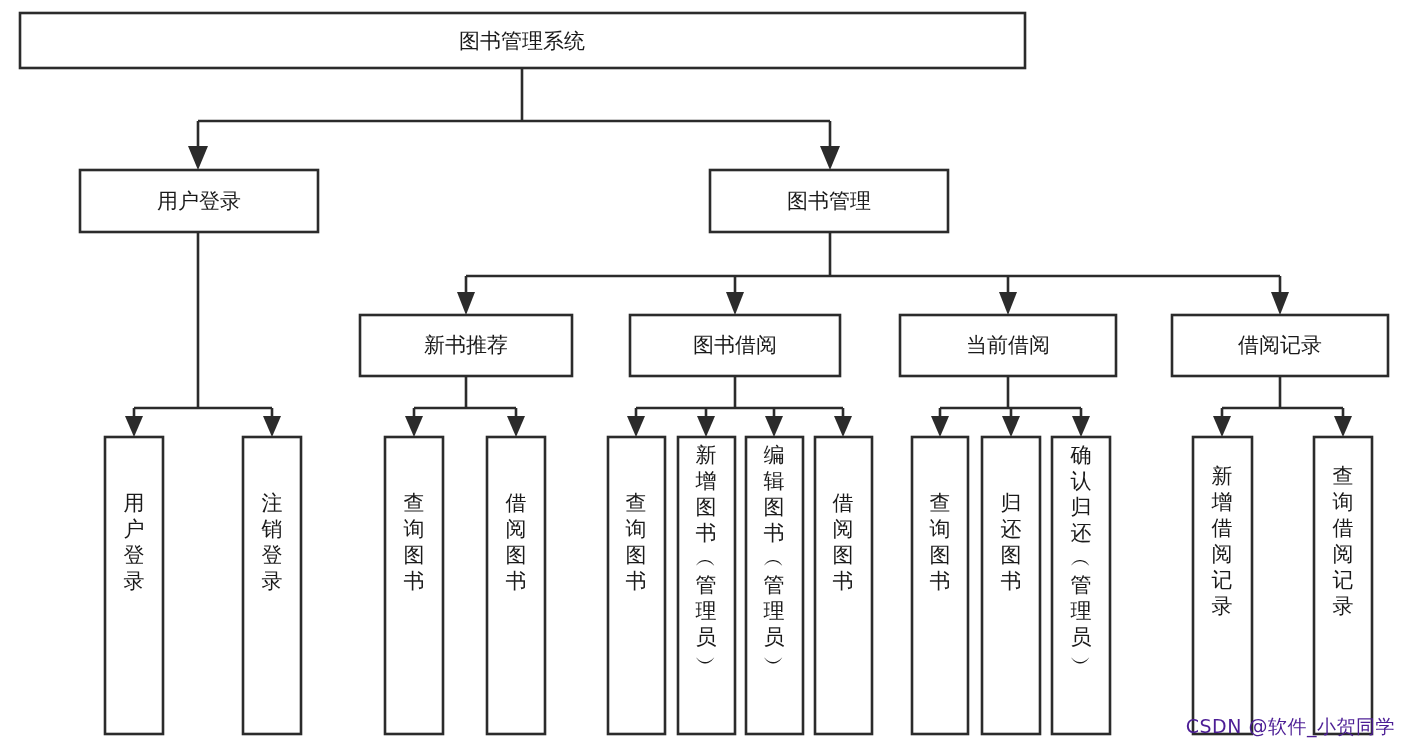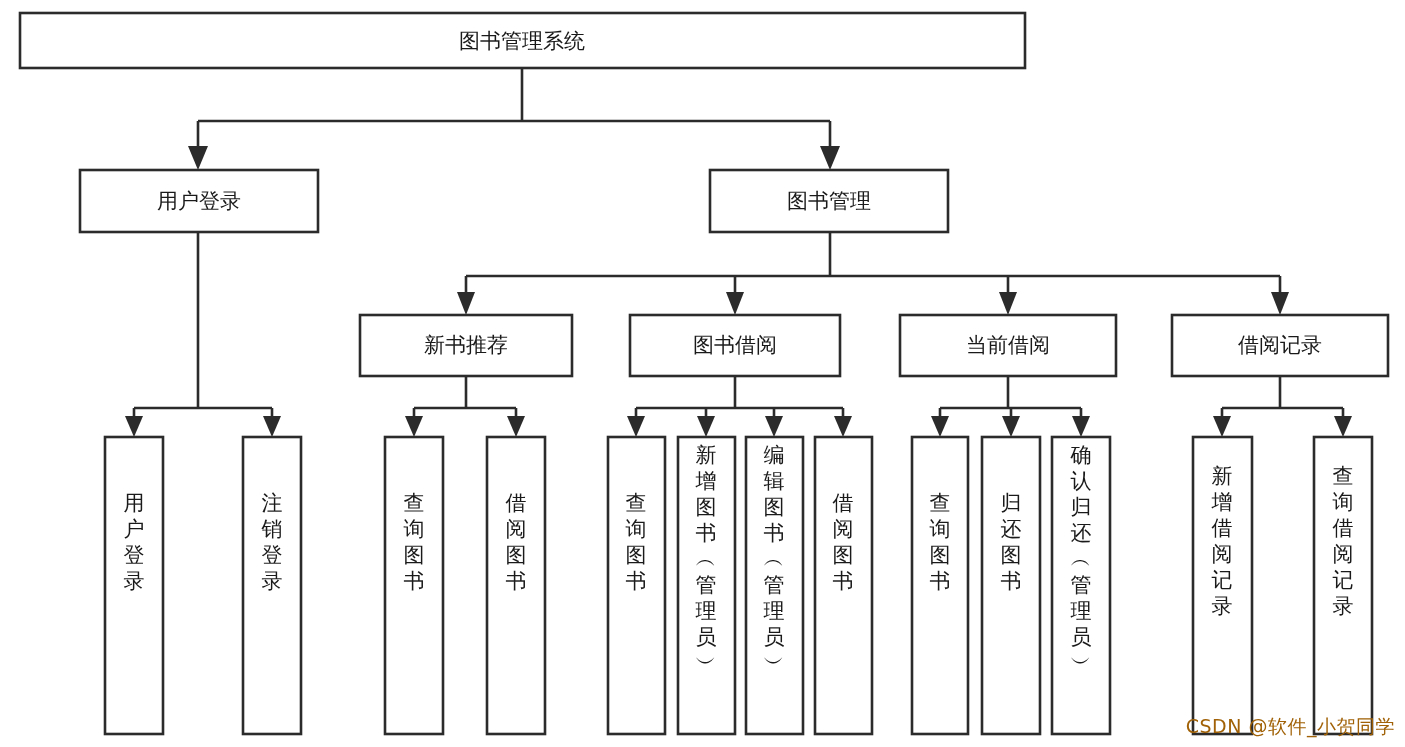--- a/index.html
+++ b/index.html
@@ -45,21 +45,21 @@
     fill: none;
   }
   .arrow-head {
     fill: #2b2b2b;
     stroke: none;
   }
   .watermark {
     position: absolute;
     right: 10px;
     bottom: 7px;
-    color: #a16207;
+    color: #4c1d95;
     font-size: 19px;
     font-family: "DejaVu Sans", "Liberation Sans", sans-serif;
     white-space: nowrap;
     letter-spacing: 0.5px;
   }
 </style>
 </head>
 <body>
 
 <svg id="diagram" viewBox="0 0 1405 747" xmlns="http://www.w3.org/2000/svg">

